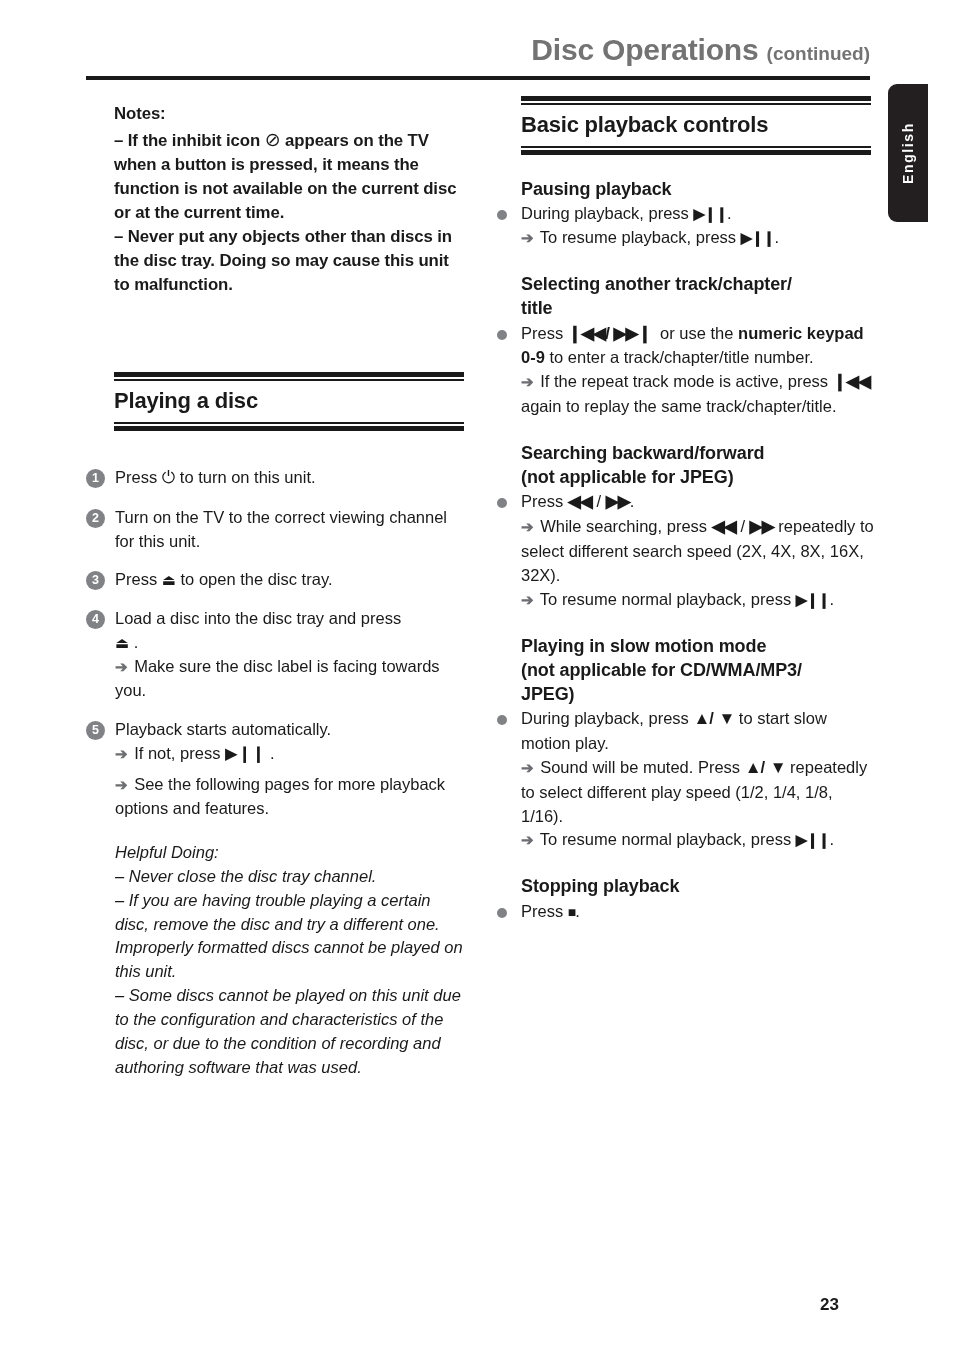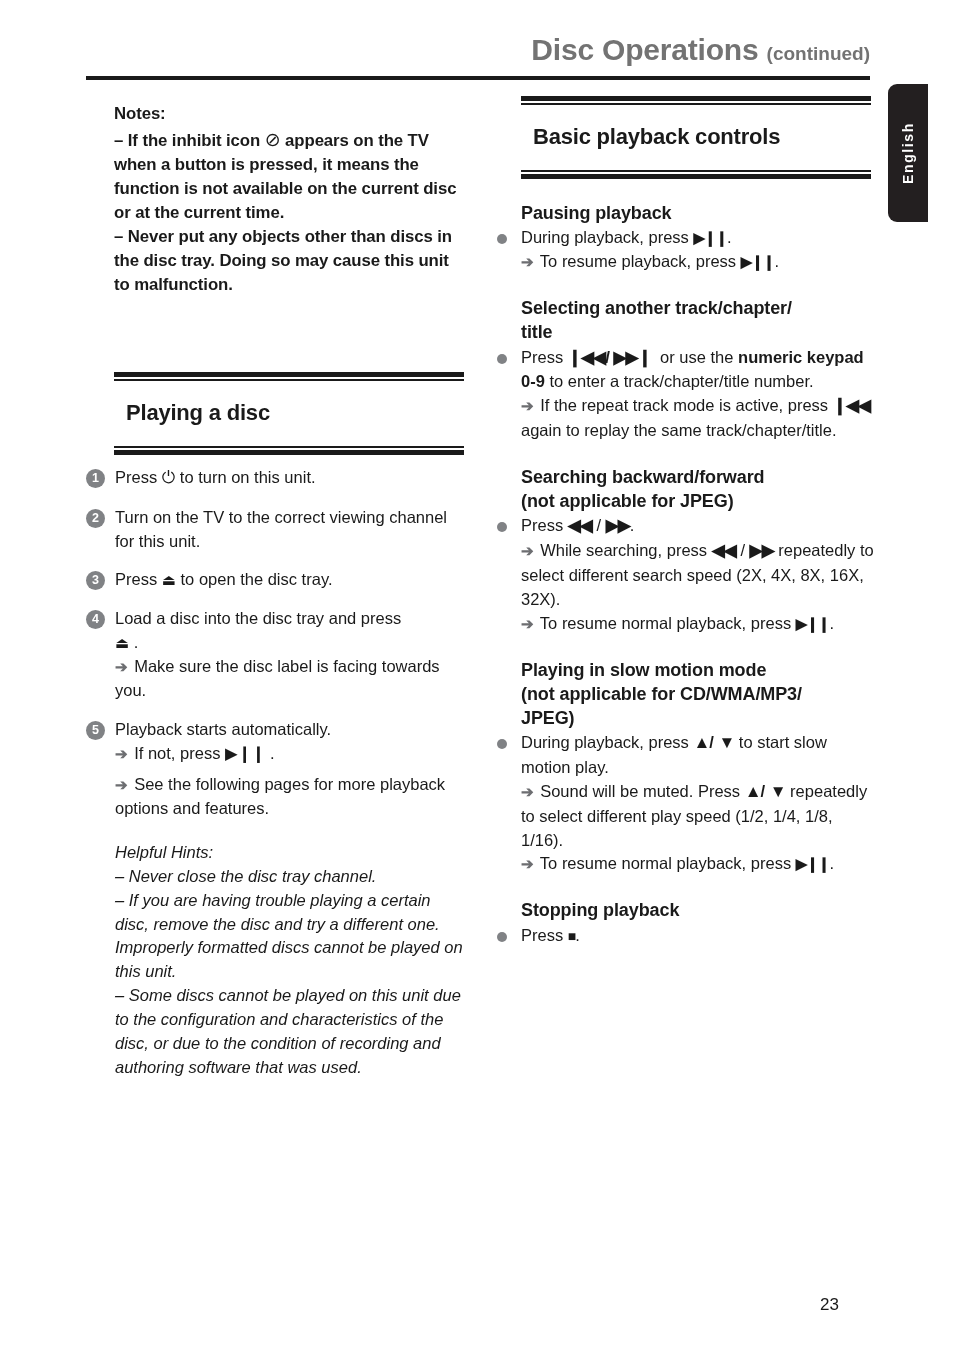--- a/index.html
+++ b/index.html
@@ -92,21 +92,21 @@
     letter-spacing: -0.1px;
   }
 
   
   .section-head { position: relative; }
   .rule-top, .rule-bot { width: 100%; }
   .rule-thick { height: 5px; background: #1a1a1a; }
   .rule-thin  { height: 2px; background: #1a1a1a; }
   .rule-gap-a { height: 2px; }
   .section-head h2 {
-    margin: 12px;
+    margin: 0;
     padding: 7px 0 8px 0;
     font-size: 22px;
     font-weight: bold;
     letter-spacing: -0.2px;
     color: #1a1a1a;
   }
 
   
   .step {
     position: relative;
@@ -183,21 +183,21 @@
     font-style: italic;
     line-height: 1.45;
   }
   .hints-title { font-style: italic; }
 
   #page-number {
     position: absolute;
     left: 820px;
     top: 1295px;
     font-size: 17px;
-    font-weight: normal;
+    font-weight: bold;
     color: #1a1a1a;
   }
 </style>
 </head>
 <body>
 
 <div id="page-header">
   <div id="page-title"><span>Disc Operations</span> <span class="cont">(continued)</span></div>
 </div>
 <div id="header-rule"></div>
@@ -261,21 +261,21 @@
 
     <div class="step">
       <span class="step-num">5</span>
       <span>Playback starts automatically.</span>
       <div><span class="arrow">➔</span> <span>If not, press ▶❙❙ .</span></div>
       <div style="height:7px"></div>
       <div><span class="arrow">➔</span> <span>See the following pages for more playback options and features.</span></div>
     </div>
 
     <div class="hints" style="padding-left:29px;">
-      <div class="hints-title">Helpful Hints:</div>
+      <div class="hints-title">Helpful Doing:</div>
       <div>–  Never close the disc tray channel.</div>
       <div>–  If you are having trouble playing a certain disc, remove the disc and try a different one. Improperly formatted discs cannot be played on this unit.</div>
       <div>–  Some discs cannot be played on this unit due to the configuration and characteristics of the disc, or due to the condition of recording and authoring software that was used.</div>
     </div>
   </div>
 </div>
 
 <div class="col" id="col-right">
 
   <div class="section-head" style="margin-left:24px; width:350px;">

